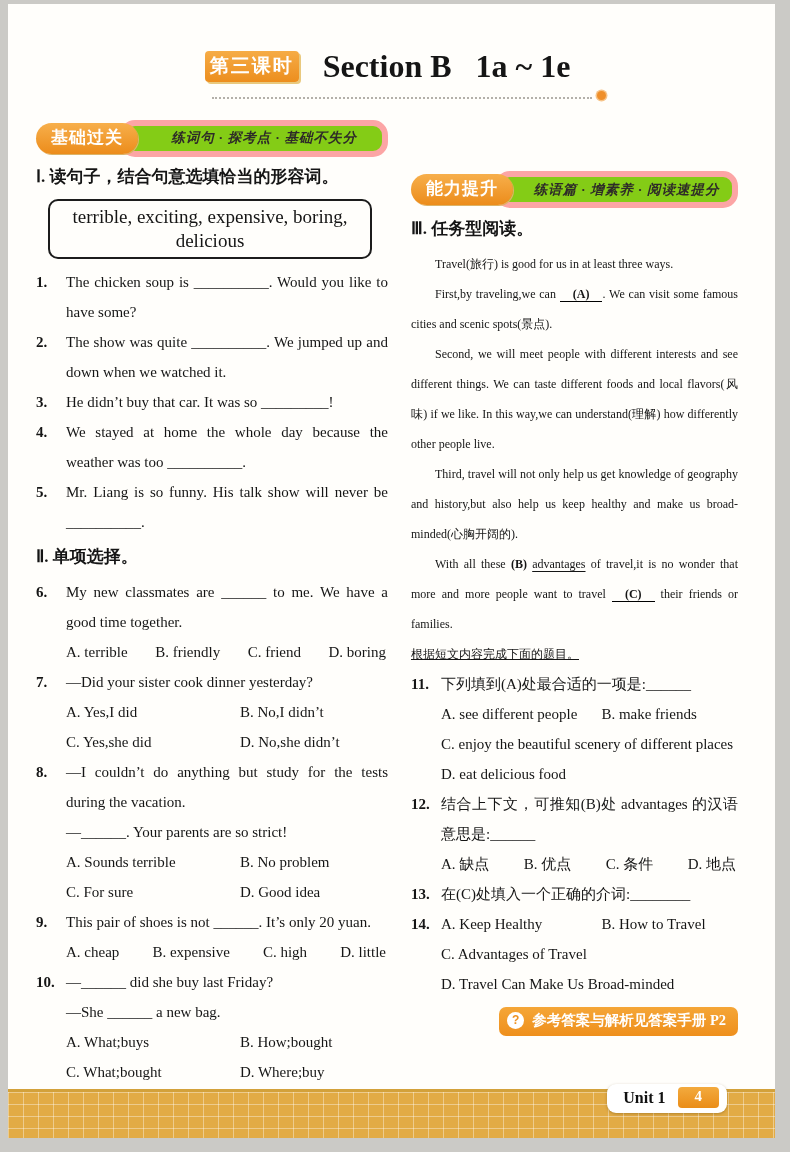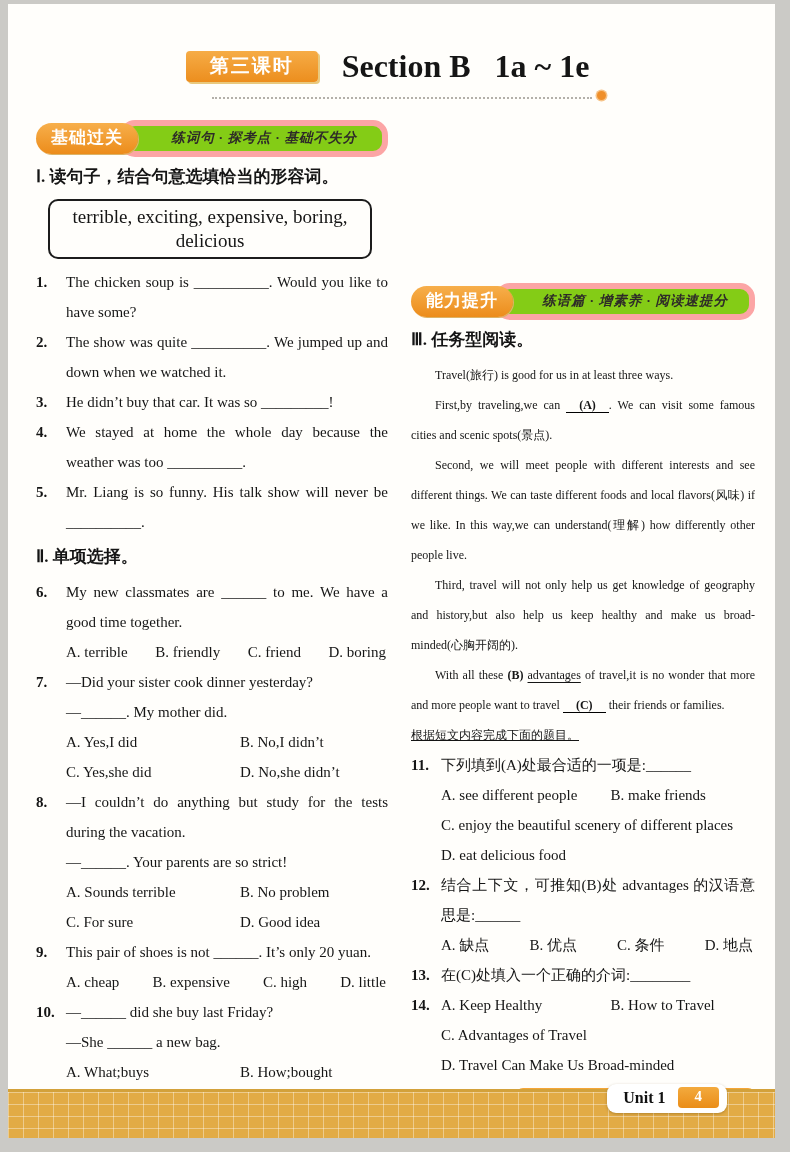--- a/index.html
+++ b/index.html
@@ -13,39 +13,39 @@
     position:absolute;left:8px;top:4px;width:767px;height:1134px;
     background:#fffefb;overflow:hidden;
   }
 
   
   .header{padding-top:36px;position:relative;}
   .header-row{display:flex;justify-content:center;align-items:center;gap:16px;}
   .lesson-badge{
     background:linear-gradient(#f6ac46,#ec8e1e);
     color:#fff;font-weight:bold;font-size:19px;line-height:1;
-    padding:5px 24px 7px;border-radius:4px;letter-spacing:2px;
+    padding:5px 5px 7px;border-radius:4px;letter-spacing:2px;
     box-shadow:2px 2px 0 #e9c97e;
     font-family:"Liberation Sans", sans-serif;
   }
   .page-title{
     font-size:32px;font-weight:bold;margin:8px;white-space:pre;
     font-family:"Liberation Serif", serif;
   }
   .title-underline{
     width:380px;margin:2px auto 0;position:relative;left:10px;
     border-bottom:2px dotted #b3b0aa;height:2px;
   }
   .end-dot{
     position:absolute;right:-14px;top:-4px;width:9px;height:9px;border-radius:50%;
     background:#ef8f2a;box-shadow:0 0 0 1.5px #f6c388;
   }
 
   
-  .columns{display:flex;padding:24px 20px 0 28px;align-items:flex-end;}
+  .columns{display:flex;padding:24px 37px 0 28px;align-items:center;}
   .col-left{width:352px;flex:0 0 auto;}
   .divider{border-left:2px dotted #807d78;margin:2px 9px 0 12px;flex:0 0 auto;}
   .col-right{flex:1;min-width:0;}
 
   .col-head{display:flex;align-items:center;height:30px;margin-bottom:8px;}
   .pill{
     background:linear-gradient(#f7af4b,#ec8c1b);
     color:#fff;font-weight:bold;font-size:17px;line-height:1;
     padding:6px 15px 8px;border-radius:16px;z-index:2;letter-spacing:1px;
     font-family:"Liberation Sans", sans-serif;
@@ -179,21 +179,20 @@
             <span>C. friend</span>
             <span>D. boring</span>
           </div>
         </div>
       </div>
 
       <div class="q">
         <span class="qnum">7.</span>
         <div class="qbody">
           <span class="opt-line">—Did your sister cook dinner yesterday?</span>
-          <span class="opt-line">—______. My mother did.</span>
           <div class="opt-grid2">
             <span>A. Yes,I did</span>
             <span>B. No,I didn’t</span>
             <span>C. Yes,she did</span>
             <span>D. No,she didn’t</span>
           </div>
         </div>
       </div>
 
       <div class="q">

